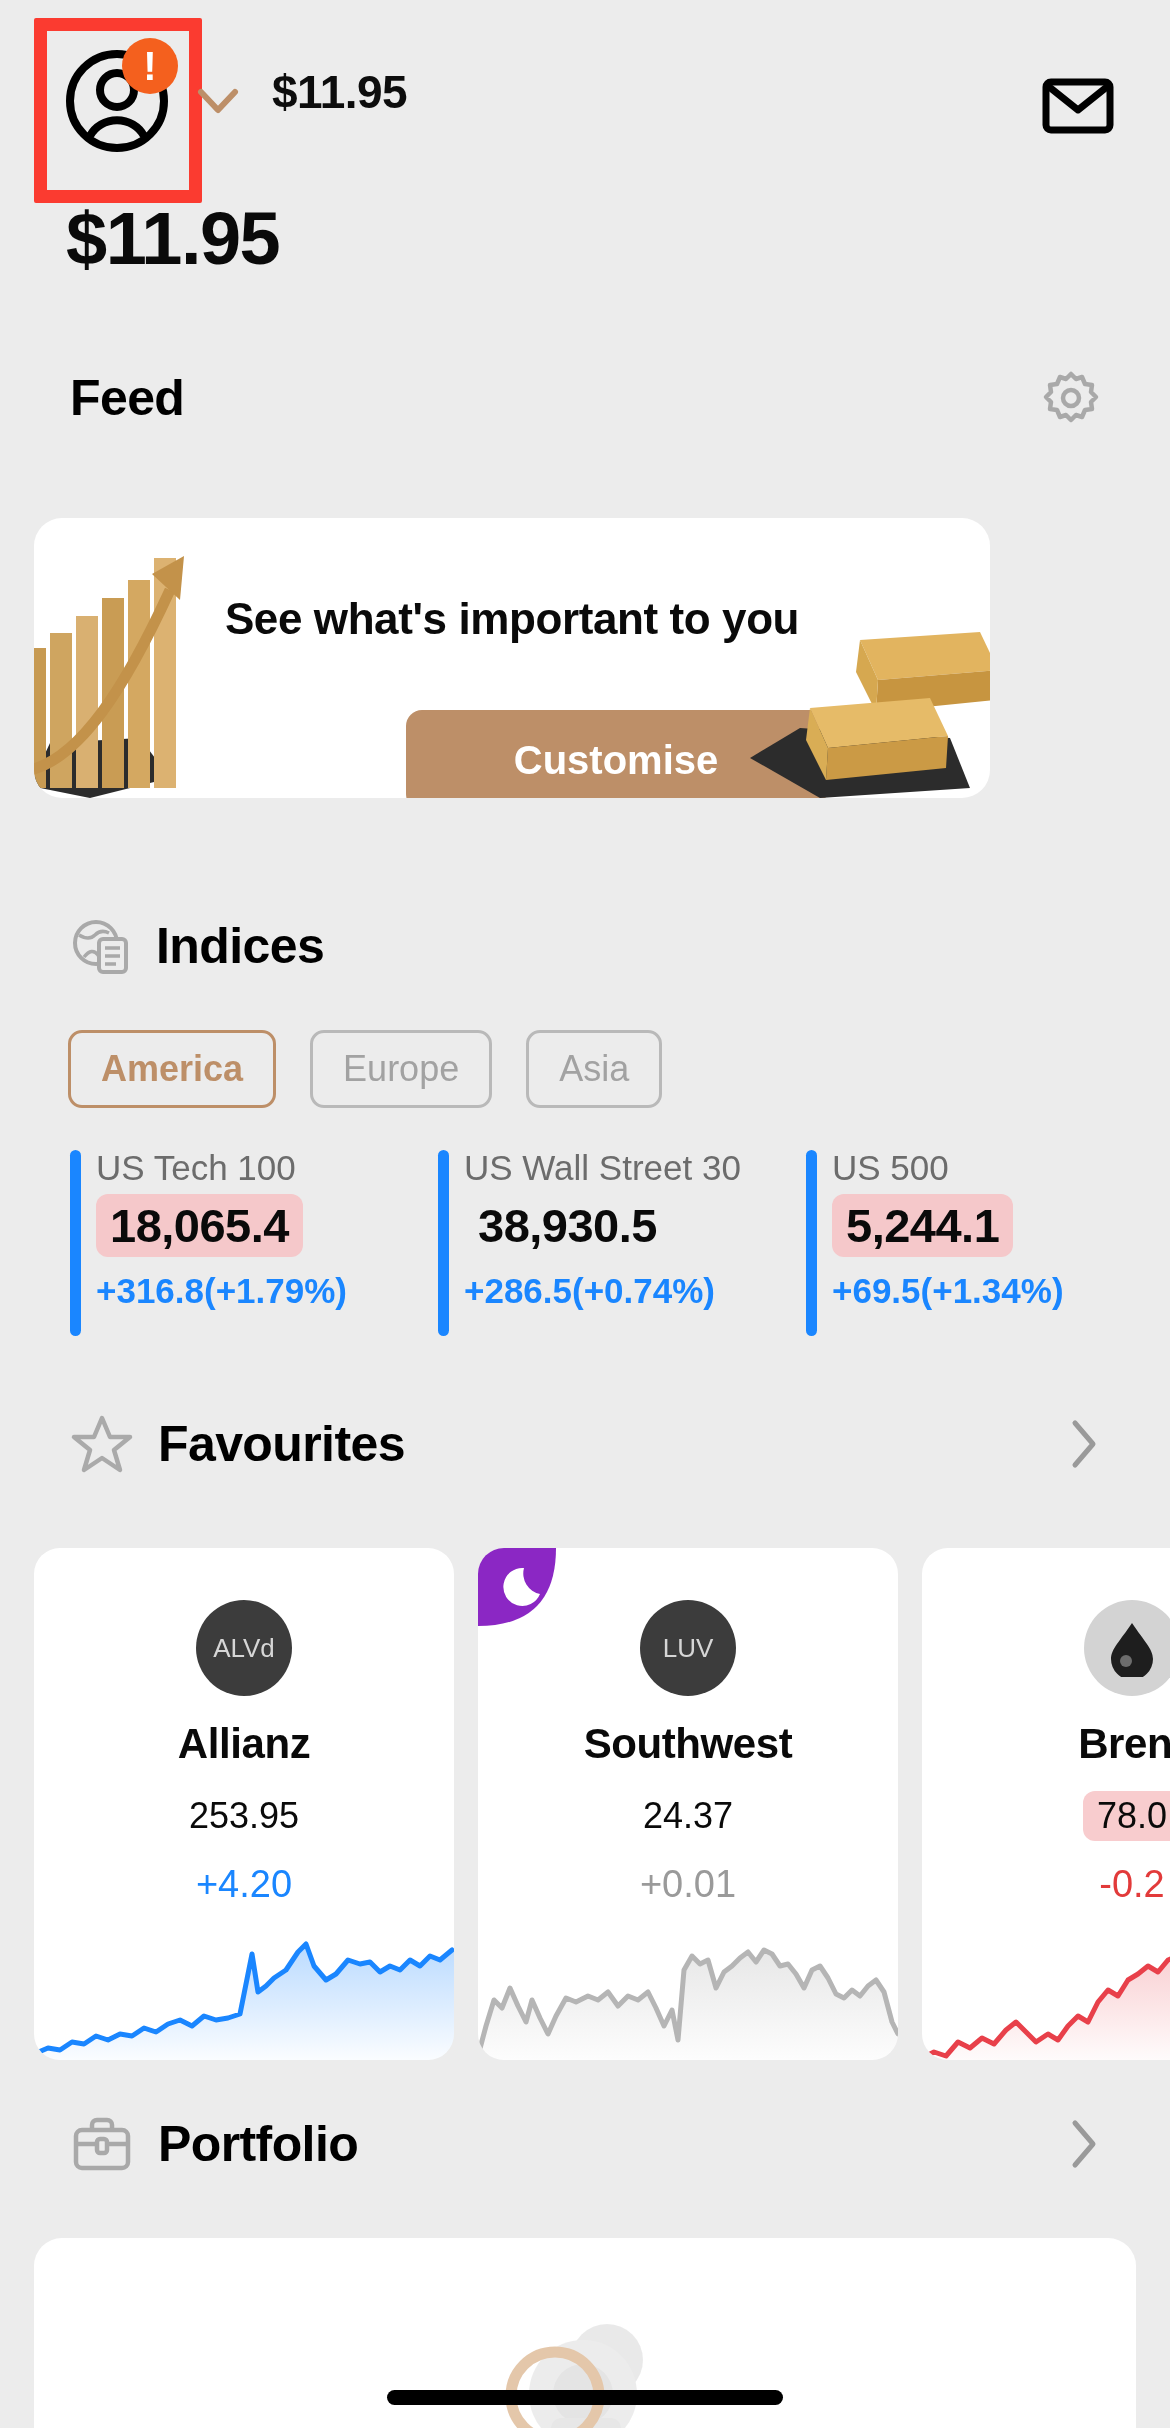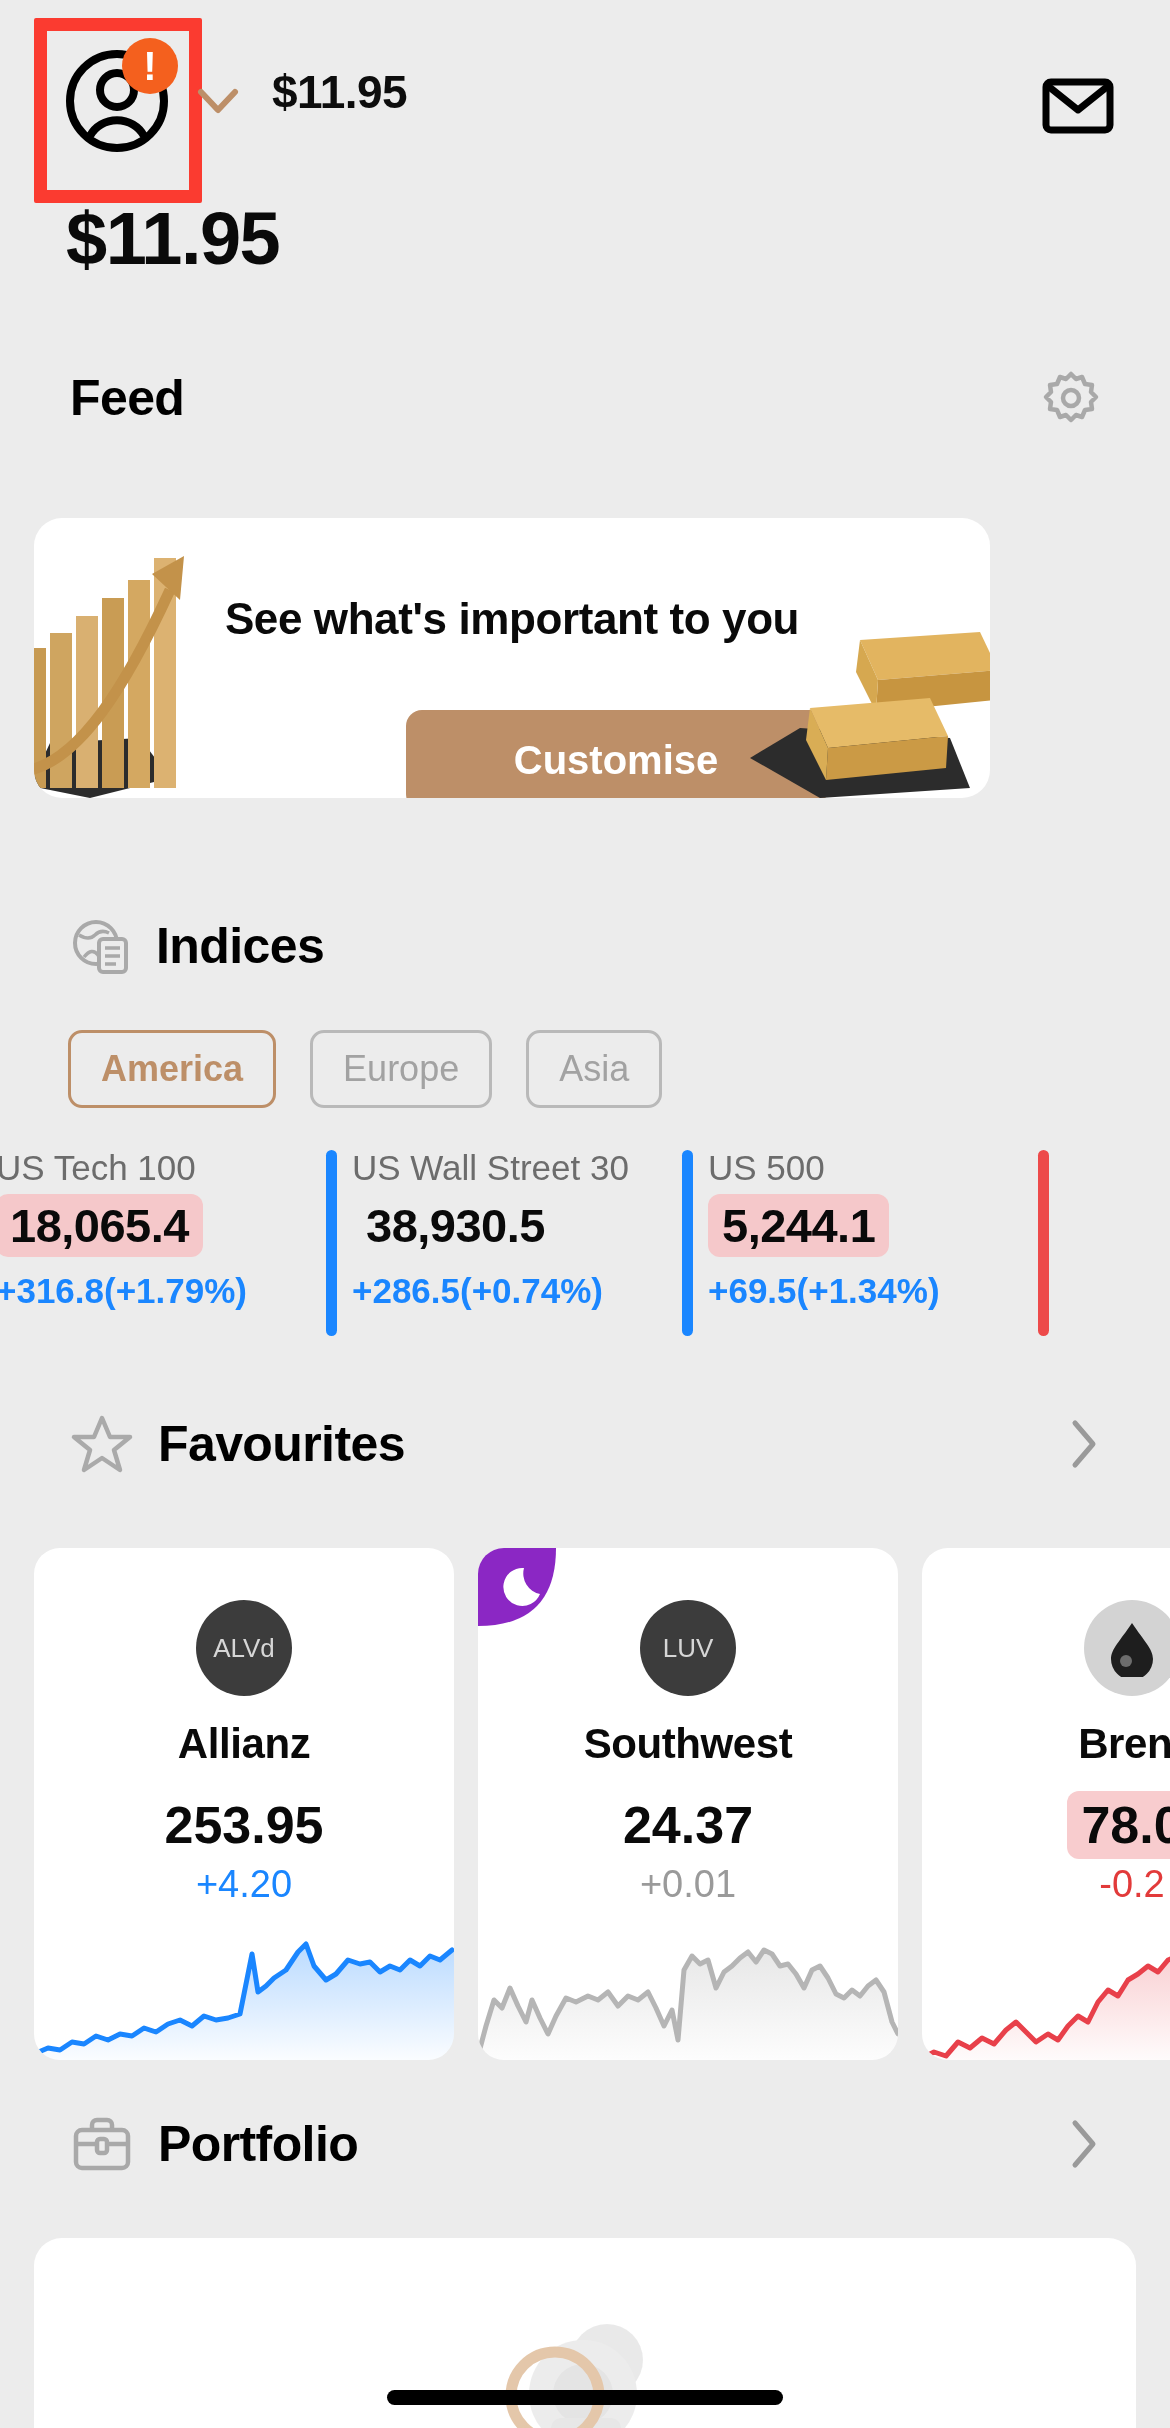--- a/index.html
+++ b/index.html
@@ -80,21 +80,21 @@
     height: 78px; padding: 0 30px; border-radius: 14px;
     background: transparent; display: flex; align-items: center; justify-content: center;
     font-size: 36px; font-weight: bold; cursor: pointer;
     font-family: "Liberation Sans", sans-serif;
   }
   .region-tab.active { border: 3px solid #bd8f68; color: #bd8f68; }
   .region-tab.inactive { border: 3px solid #b9b9b9; color: #a2a2a2; font-weight: normal; }
 
   .indices-row {
     position: absolute; left: 70px; top: 1148px; width: 908px; height: 190px;
-    display: flex; gap: 0; justify-content: center;
+    display: flex; gap: 12px;
   }
   .index-card { position: relative; width: 356px; height: 190px; padding-left: 26px; flex-shrink: 0; }
   .index-bar {
     position: absolute; left: 0; top: 2px; width: 11px; height: 186px; border-radius: 6px;
   }
   .index-name { font-size: 35px; color: #6c6c6c; margin-bottom: 6px; }
   .index-price {
     display: inline-block; font-size: 47px; font-weight: bold; color: #0a0a0a;
     padding: 4px 14px; border-radius: 12px; letter-spacing: -0.5px;
   }
@@ -117,22 +117,22 @@
     font-size: 26px; color: #d6d6d6; font-weight: normal;
   }
   .fav-avatar.dark { background: #3c3c3c; }
   .fav-avatar.light { background: #d3d3d3; }
   .fav-name {
     position: absolute; left: 0; right: 0; top: 172px; text-align: center;
     font-size: 42px; font-weight: bold; color: #0a0a0a; letter-spacing: -0.4px;
   }
   .fav-price-wrap { position: absolute; left: 0; right: 0; top: 243px; text-align: center; }
   .fav-price {
-    display: inline-block; font-size: 52px; color: #0a0a0a;
-    padding: 4px 14px; border-radius: 12px; font-weight: bold;
+    display: inline-block; font-size: 36px; color: #0a0a0a;
+    padding: 4px 14px; border-radius: 12px;
   }
   .fav-price.hl { background: #f8ccce; }
   .fav-change {
     position: absolute; left: 0; right: 0; top: 315px; text-align: center;
     font-size: 38px;
   }
   .fav-spark { position: absolute; left: 0; bottom: 0; width: 420px; height: 130px; }
   .moon-corner { position: absolute; left: 0; top: 0; width: 78px; height: 78px; }
 
   

